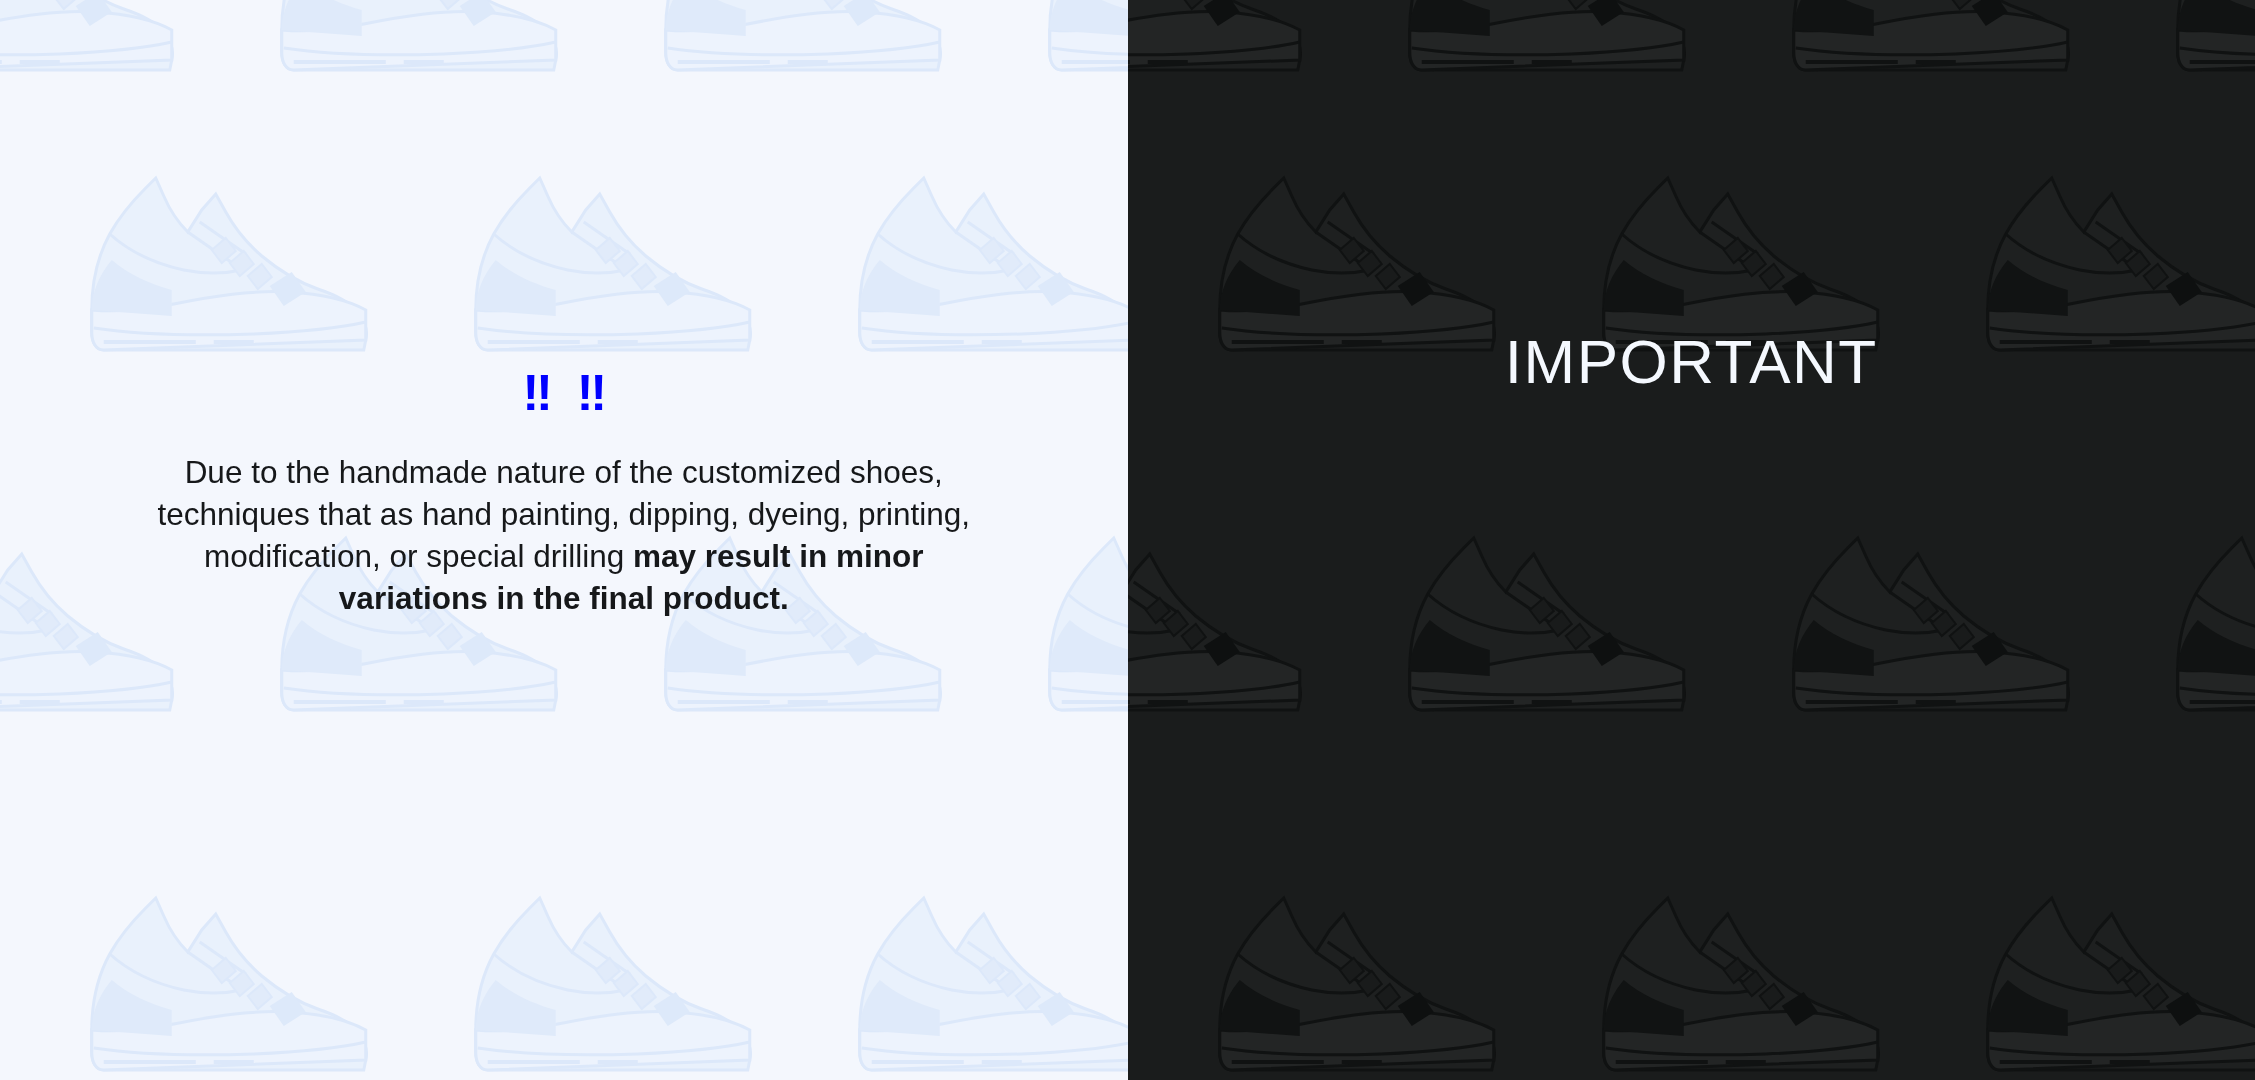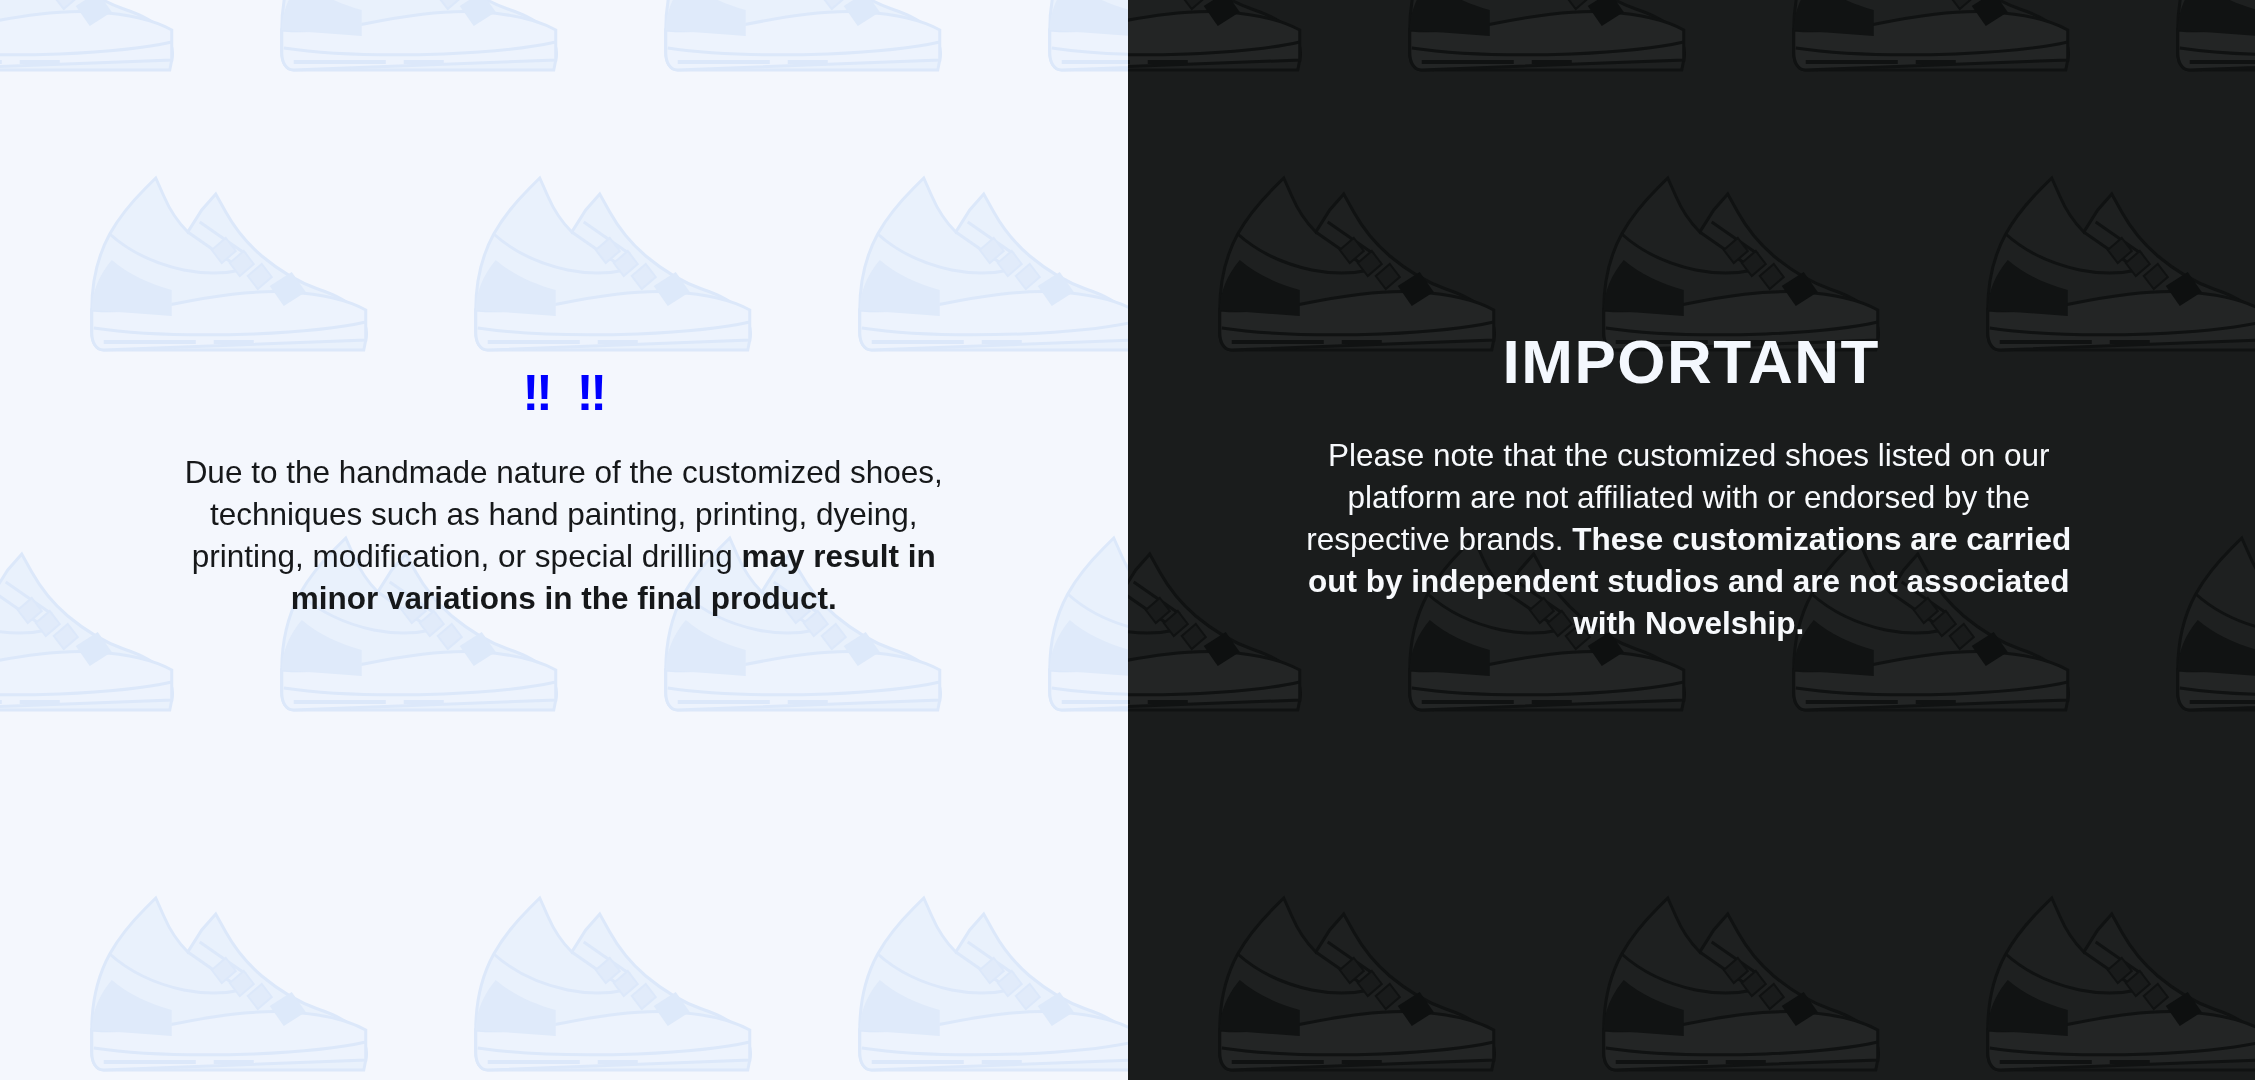--- a/index.html
+++ b/index.html
@@ -84,21 +84,21 @@
     top: 2px;
   }
   .heading-attention .word {
     letter-spacing: 1px;
   }
 
   
   .heading-disclaimer {
     margin: 0;
     font-size: 62px;
-    font-weight: 700;
+    font-weight: 400;
     letter-spacing: 1.5px;
     line-height: 1.02;
     color: #F4F8FE;
     text-transform: uppercase;
   }
   .heading-disclaimer .hl {
     display: block;
   }
 
   .body-copy {
@@ -176,21 +176,21 @@
 
     <div class="content left-content">
       <div class="content-inner">
 
         <h1 class="heading-attention">
           <span class="bangbang">‼</span>
           <span class="bangbang">‼</span>
         </h1>
 
         <p class="body-copy body-light">
-          <span>Due to the handmade nature of the customized shoes, techniques such as hand painting, printing, dyeing, printing, modification, or special drilling </span><span class="emph">may result in minor variations in the final product.</span>
+          <span>Due to the handmade nature of the customized shoes, techniques that as hand painting, dipping, dyeing, printing, modification, or special drilling </span><span class="emph">may result in minor variations in the final product.</span>
         </p>
 
       </div>
     </div>
   </section>
 
   <section class="panel panel-dark">
 
     <div class="pattern">
       <svg viewBox="0 0 1128 1080" preserveAspectRatio="xMidYMid slice" aria-hidden="true">
@@ -236,21 +236,18 @@
       </svg>
     </div>
 
     <div class="content right-content">
       <div class="content-inner">
 
         <h1 class="heading-disclaimer">
           <span class="hl">IMPORTANT</span>
         </h1>
 
-        <p class="body-copy body-dark">
-          <span>Please note that the customized shoes listed on our platform are not affiliated with or endorsed by the respective brands. </span><span class="emph">These customizations are carried out by independent studios and are not associated with Novelship.</span>
-        </p>
 
       </div>
     </div>
   </section>
 
 </div>
 
 </body></html>

